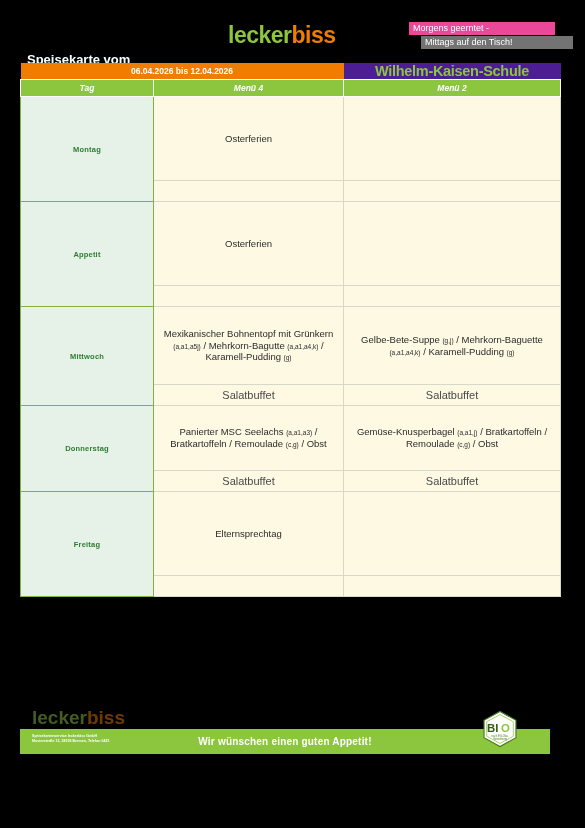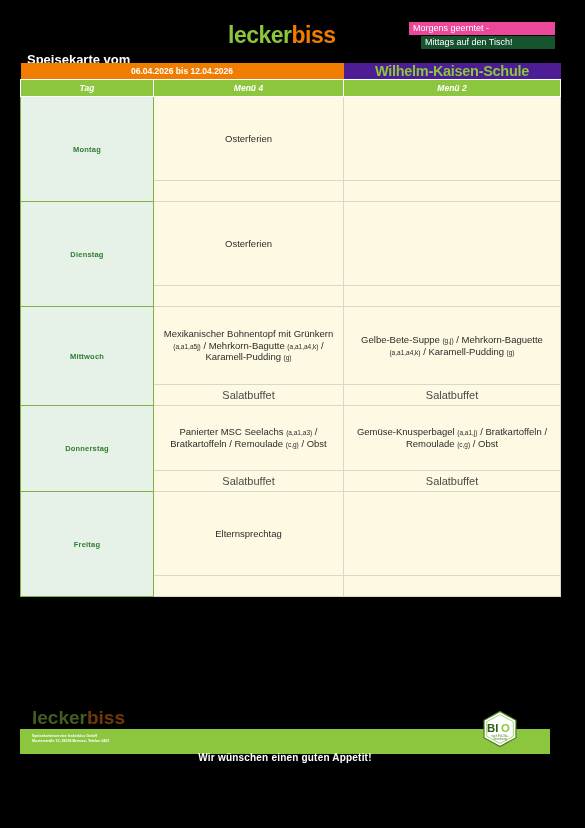--- a/index.html
+++ b/index.html
@@ -54,23 +54,23 @@
     line-height: 13px;
     padding-left: 4px;
     box-sizing: border-box;
     white-space: nowrap;
     overflow: hidden;
   }
   .tag-line2 {
     position: absolute;
     left: 12px;
     top: 14px;
-    width: 134px;
+    width: 152px;
     height: 13px;
-    background: #14532d;
+    background: #737373;
     color: #ffffff;
     font-size: 9px;
     line-height: 13px;
     padding-left: 4px;
     box-sizing: border-box;
     white-space: nowrap;
     overflow: hidden;
   }
 
   #speisekarte-label {
@@ -190,21 +190,21 @@
     position: absolute;
     left: 20px;
     top: 729px;
     width: 530px;
     height: 25px;
     background: #8CC63E;
   }
   #footer-appetit {
     position: absolute;
     left: 0;
-    top: 16px;
+    top: 0;
     width: 530px;
     height: 25px;
     line-height: 25px;
     text-align: center;
     color: #ffffff;
     font-size: 10px;
     font-weight: bold;
     letter-spacing: 0.2px;
   }
   #footer-address {
@@ -264,21 +264,21 @@
       <td class="day-cell" rowspan="2">Montag</td>
       <td class="menu-cell">Osterferien</td>
       <td class="menu-cell"></td>
     </tr>
     <tr class="r-salad">
       <td class="salad-cell"></td>
       <td class="salad-cell"></td>
     </tr>
 
     <tr class="r-main">
-      <td class="day-cell" rowspan="2">Dienstag</td>
+      <td class="day-cell" rowspan="2">Appetit</td>
       <td class="menu-cell">Osterferien</td>
       <td class="menu-cell"></td>
     </tr>
     <tr class="r-salad">
       <td class="salad-cell"></td>
       <td class="salad-cell"></td>
     </tr>
 
     <tr class="r-main-w">
       <td class="day-cell" rowspan="2">Mittwoch</td>

